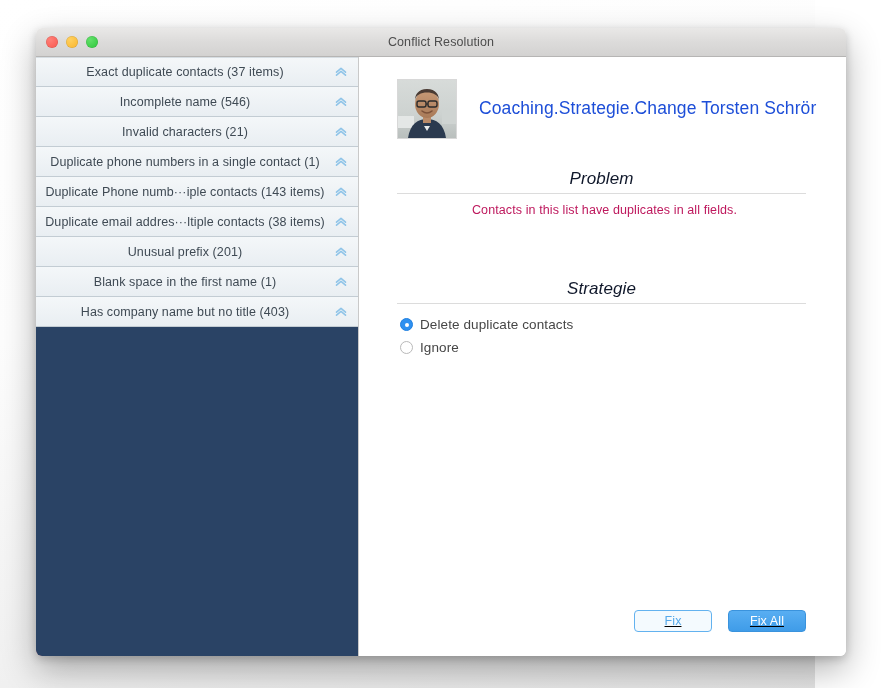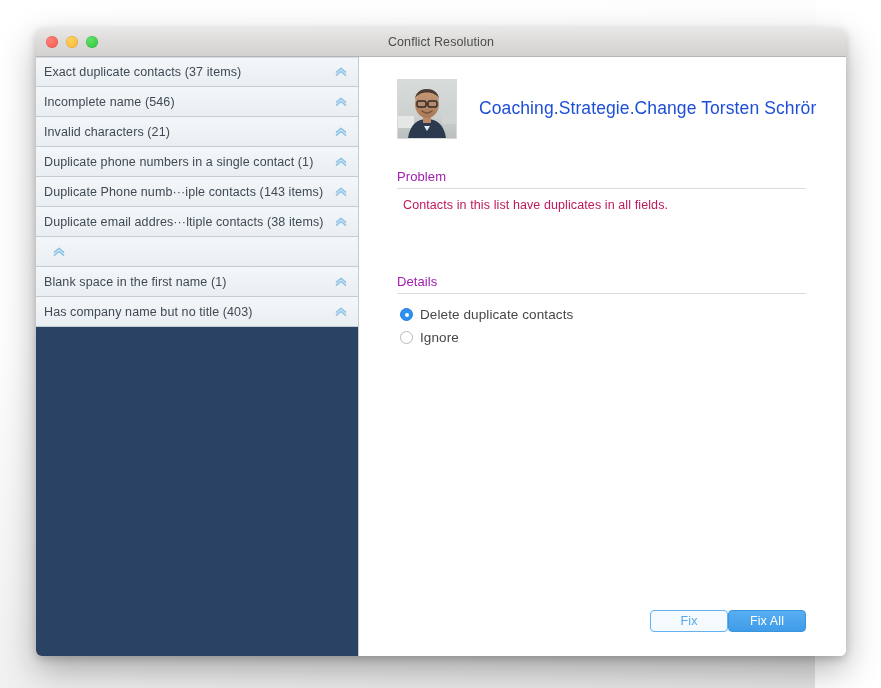--- a/index.html
+++ b/index.html
@@ -10,20 +10,21 @@
     overflow: hidden;
     background: #ffffff;
     font-family: "Liberation Sans", sans-serif;
   }
 
   #desktop {
     position: relative;
     width: 815px;
     height: 688px;
     background: linear-gradient(160deg, #ffffff 0%, #fdfdfd 35%, #f2f2f2 65%, #e3e3e3 100%);
+    text-align: center;
   }
 
   
   #window {
     position: absolute;
     left: 36px;
     top: 28px;
     width: 810px;
     height: 628px;
     border-radius: 6px;
@@ -162,24 +163,25 @@
     line-height: 58px;
     white-space: nowrap;
     letter-spacing: 0.1px;
   }
 
   .sections {
     padding: 0 40px 0 38px;
     margin-top: 30px;
   }
   .section-title {
-    font-size: 13px;
-    color: #a21caf;
+    font-size: 17px;
+    color: #0f172a;
     padding-bottom: 4px;
     letter-spacing: 0.1px;
+    font-style: italic;
   }
   .section-rule {
     height: 1px;
     background: #dcdcdc;
     margin-bottom: 9px;
   }
   .section-text {
     font-size: 12.5px;
     color: #be185d;
     padding-left: 6px;
@@ -227,20 +229,22 @@
     letter-spacing: 0.1px;
   }
 
   
   .footer {
     margin-top: auto;
     padding: 0 40px 24px 0;
     display: flex;
     justify-content: flex-end;
     align-items: center;
+    gap: 16px;
+    text-decoration: underline;
   }
   .btn {
     height: 22px;
     min-width: 78px;
     border-radius: 4px;
     font-size: 12.5px;
     display: flex;
     align-items: center;
     justify-content: center;
     box-sizing: border-box;
@@ -333,20 +337,21 @@
             <span class="issue-label">Duplicate email addres···ltiple contacts (38 items)</span>
             <span class="chev">
               <svg width="14" height="14" viewBox="0 0 14 14">
                   <path d="M2.5 7.2 L7 3.4 L11.5 7.2" fill="none" stroke="#8fc4e8" stroke-width="1.6" stroke-linecap="round" stroke-linejoin="round"></path>
                   <path d="M2.5 10.2 L7 6.4 L11.5 10.2" fill="none" stroke="#8fc4e8" stroke-width="1.6" stroke-linecap="round" stroke-linejoin="round"></path>
                 </svg>
             </span>
           </div>
 
           <div class="issue-item">
+            <span class="issue-label">Unusual prefix (201)</span>
             <span class="chev">
               <svg width="14" height="14" viewBox="0 0 14 14">
                   <path d="M2.5 7.2 L7 3.4 L11.5 7.2" fill="none" stroke="#8fc4e8" stroke-width="1.6" stroke-linecap="round" stroke-linejoin="round"></path>
                   <path d="M2.5 10.2 L7 6.4 L11.5 10.2" fill="none" stroke="#8fc4e8" stroke-width="1.6" stroke-linecap="round" stroke-linejoin="round"></path>
                 </svg>
             </span>
           </div>
 
           <div class="issue-item">
             <span class="issue-label">Blank space in the first name (1)</span>
@@ -409,21 +414,21 @@
 
           <div>
             <div class="section-title">Problem</div>
             <div class="section-rule"></div>
             <div class="section-text">Contacts in this list have duplicates in all fields.</div>
           </div>
 
           <div class="spacer-problem"></div>
 
           <div>
-            <div class="section-title">Details</div>
+            <div class="section-title">Strategie</div>
             <div class="section-rule"></div>
 
             <div class="radio-row">
               <span class="radio on"></span>
               <span class="radio-label">Delete duplicate contacts</span>
             </div>
 
             <div class="radio-row">
               <span class="radio"></span>
               <span class="radio-label">Ignore</span>

